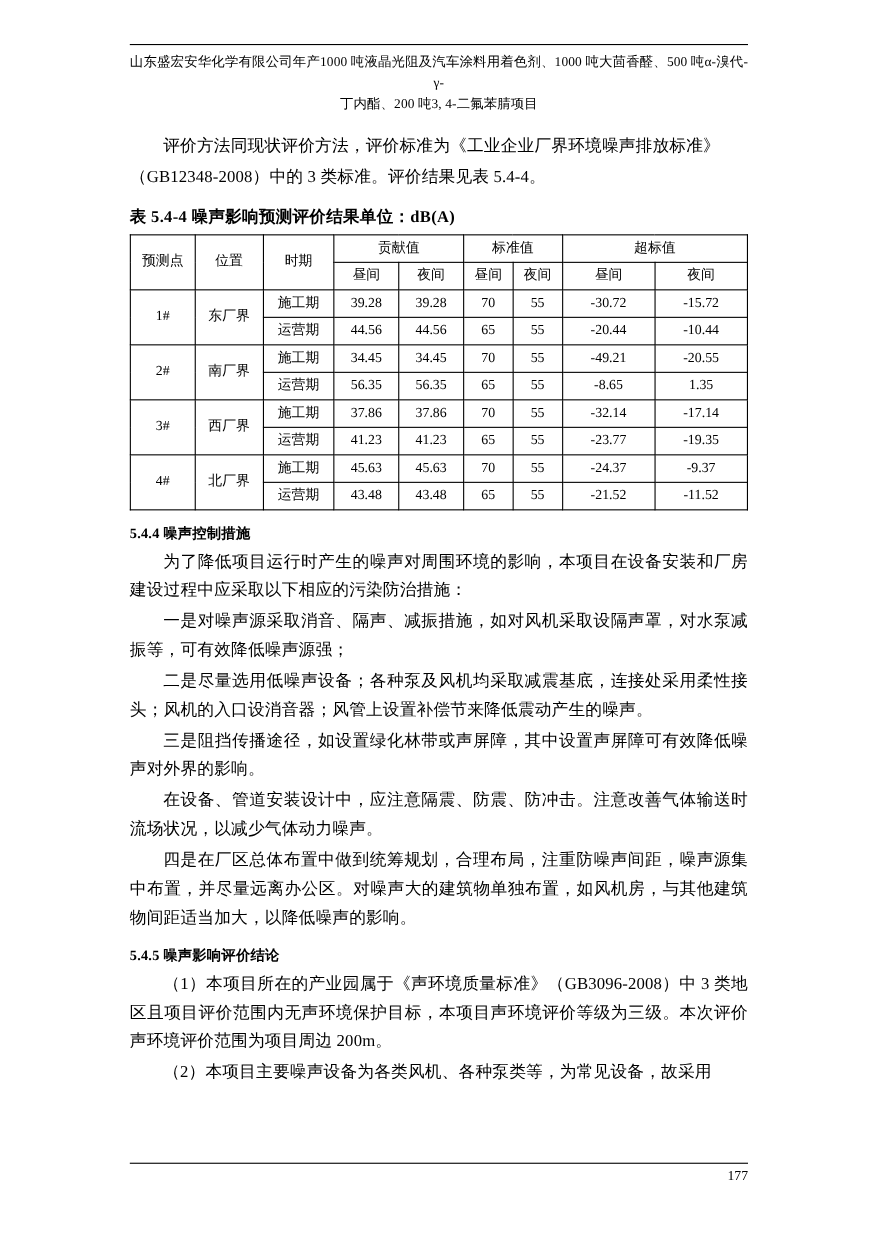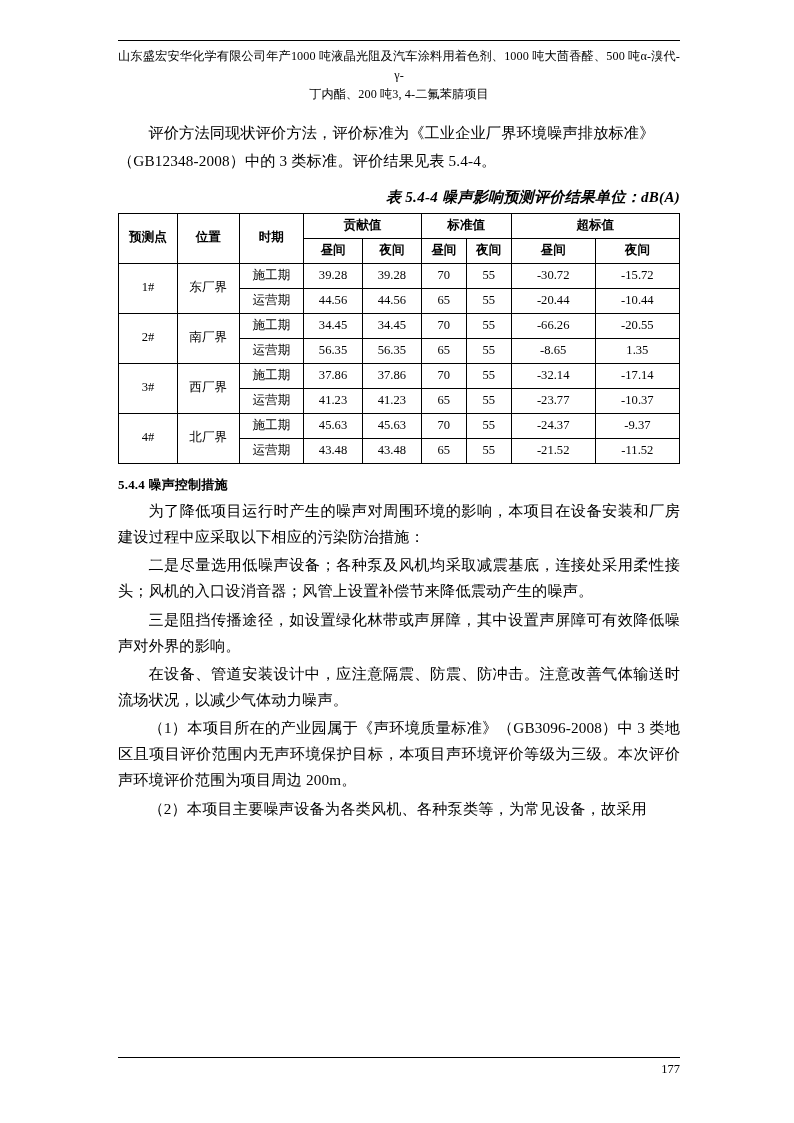--- a/index.html
+++ b/index.html
@@ -53,44 +53,43 @@
   p.no-indent {
     text-indent: 0;
   }
   h3.section-heading {
     font-size: 13px;
     font-weight: bold;
     margin: 12px 0 4px 0;
     letter-spacing: 0.2px;
   }
   .table-caption {
-    text-align: right;
+    text-align: left;
     font-weight: bold;
     font-size: 15px;
     margin: 14px 0 6px 0;
     letter-spacing: 0.3px;
-    font-style: italic;
   }
   table.noise-table {
     border-collapse: collapse;
     width: 100%;
     font-size: 12.6px;
     table-layout: fixed;
   }
   table.noise-table td, table.noise-table th {
     border: 1px solid #000;
     text-align: center;
     vertical-align: middle;
     padding: 3px 1px 4px 1px;
     font-weight: normal;
     line-height: 1.2;
     height: 17px;
   }
   table.noise-table th {
-    font-weight: bold;
+    font-weight: normal;
   }
   .tbl-wrap {
     margin-bottom: 12px;
   }
   .footer {
     position: absolute;
     left: 118px;
     right: 114px;
     bottom: 46px;
   }
@@ -175,21 +174,21 @@
           </tr>
 
           <tr>
             <td rowspan="2">2#</td>
             <td rowspan="2">南厂界</td>
             <td>施工期</td>
             <td>34.45</td>
             <td>34.45</td>
             <td>70</td>
             <td>55</td>
-            <td>-66.26</td>
+            <td>-49.21</td>
             <td>-20.55</td>
           </tr>
           <tr>
             <td>运营期</td>
             <td>56.35</td>
             <td>56.35</td>
             <td>65</td>
             <td>55</td>
             <td>-8.65</td>
             <td>1.35</td>
@@ -206,21 +205,21 @@
             <td>-32.14</td>
             <td>-17.14</td>
           </tr>
           <tr>
             <td>运营期</td>
             <td>41.23</td>
             <td>41.23</td>
             <td>65</td>
             <td>55</td>
             <td>-23.77</td>
-            <td>-10.37</td>
+            <td>-19.35</td>
           </tr>
 
           <tr>
             <td rowspan="2">4#</td>
             <td rowspan="2">北厂界</td>
             <td>施工期</td>
             <td>45.63</td>
             <td>45.63</td>
             <td>70</td>
             <td>55</td>
@@ -235,24 +234,27 @@
             <td>55</td>
             <td>-21.52</td>
             <td>-11.52</td>
           </tr>
         </tbody>
       </table>
     </div>
 
     <h3 class="section-heading">5.4.4  噪声控制措施</h3>
     <p class="body-text">为了降低项目运行时产生的噪声对周围环境的影响，本项目在设备安装和厂房建设过程中应采取以下相应的污染防治措施：</p>
+    <p class="body-text">一是对噪声源采取消音、隔声、减振措施，如对风机采取设隔声罩，对水泵减振等，可有效降低噪声源强；</p>
     <p class="body-text">二是尽量选用低噪声设备；各种泵及风机均采取减震基底，连接处采用柔性接头；风机的入口设消音器；风管上设置补偿节来降低震动产生的噪声。</p>
     <p class="body-text">三是阻挡传播途径，如设置绿化林带或声屏障，其中设置声屏障可有效降低噪声对外界的影响。</p>
     <p class="body-text">在设备、管道安装设计中，应注意隔震、防震、防冲击。注意改善气体输送时流场状况，以减少气体动力噪声。</p>
-
+    <p class="body-text">四是在厂区总体布置中做到统筹规划，合理布局，注重防噪声间距，噪声源集中布置，并尽量远离办公区。对噪声大的建筑物单独布置，如风机房，与其他建筑物间距适当加大，以降低噪声的影响。</p>
+
+    <h3 class="section-heading">5.4.5  噪声影响评价结论</h3>
     <p class="body-text">（1）本项目所在的产业园属于《声环境质量标准》（GB3096-2008）中 3 类地区且项目评价范围内无声环境保护目标，本项目声环境评价等级为三级。本次评价声环境评价范围为项目周边 200m。</p>
     <p class="body-text">（2）本项目主要噪声设备为各类风机、各种泵类等，为常见设备，故采用</p>
 
   </div>
 
   <div class="footer">
     <div class="footer-rule"></div>
     <div class="page-number">177</div>
   </div>
 

